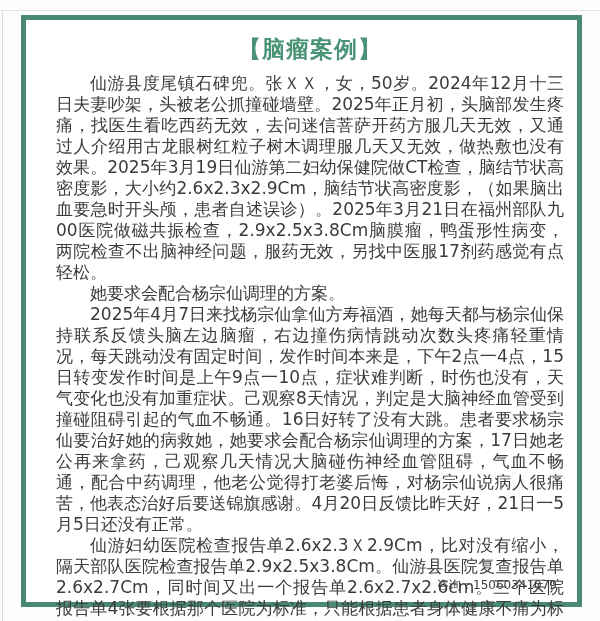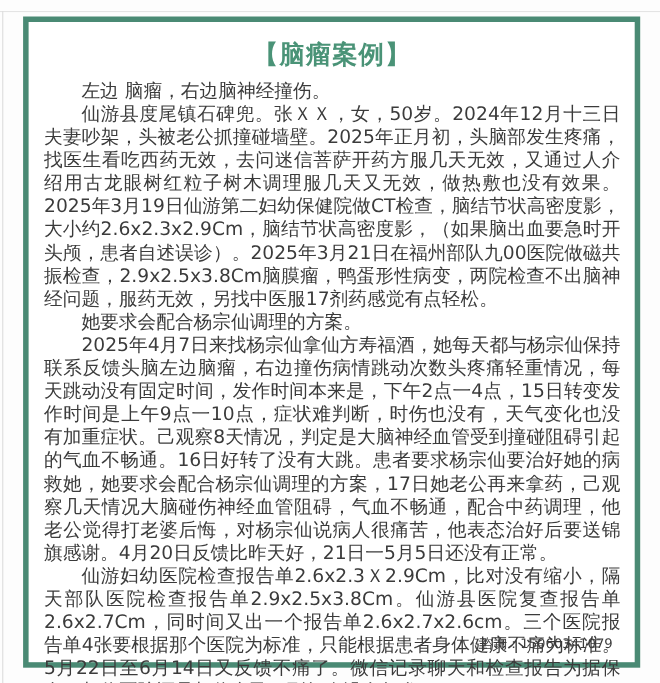--- a/index.html
+++ b/index.html
@@ -30,21 +30,21 @@
   }
   .frame {
     position: absolute;
     left: 21px;
     top: 15px;
     right: 18px;
     bottom: 14px;
     border: 5px solid var(--frame-border, #4a8a74);
     background: #ffffff;
     box-sizing: border-box;
-    padding: 10px 13px 8px 14px;
+    padding: 10px 13px 8px 30px;
   }
   .title {
     margin: 4px 0 8px 0;
     text-align: center;
     font-size: 23px;
     font-weight: bold;
     color: var(--title-color, #4a9377);
     letter-spacing: 1px;
   }
   .body {
@@ -70,21 +70,20 @@
 </style>
 </head>
 <body>
 
 <div class="page">
   <div class="edge-h"></div>
   <div class="edge-v"></div>
   <div class="frame">
     <h1 class="title">【脑瘤案例】</h1>
     <div class="body">
-        <p>左边 脑瘤，右边脑神经撞伤。</p>
         <p>仙游县度尾镇石碑兜。张ＸＸ，女，50岁。2024年12月十三日夫妻吵架，头被老公抓撞碰墙壁。2025年正月初，头脑部发生疼痛，找医生看吃西药无效，去问迷信菩萨开药方服几天无效，又通过人介绍用古龙眼树红粒子树木调理服几天又无效，做热敷也没有效果。2025年3月19日仙游第二妇幼保健院做CT检查，脑结节状高密度影，大小约2.6x2.3x2.9Cm，脑结节状高密度影，（如果脑出血要急时开头颅，患者自述误诊）。2025年3月21日在福州部队九00医院做磁共振检查，2.9x2.5x3.8Cm脑膜瘤，鸭蛋形性病变，两院检查不出脑神经问题，服药无效，另找中医服17剂药感觉有点轻松。</p>
         <p>她要求会配合杨宗仙调理的方案。</p>
         <p>2025年4月7日来找杨宗仙拿仙方寿福酒，她每天都与杨宗仙保持联系反馈头脑左边脑瘤，右边撞伤病情跳动次数头疼痛轻重情况，每天跳动没有固定时间，发作时间本来是，下午2点一4点，15日转变发作时间是上午9点一10点，症状难判断，时伤也没有，天气变化也没有加重症状。己观察8天情况，判定是大脑神经血管受到撞碰阻碍引起的气血不畅通。16日好转了没有大跳。患者要求杨宗仙要治好她的病救她，她要求会配合杨宗仙调理的方案，17日她老公再来拿药，己观察几天情况大脑碰伤神经血管阻碍，气血不畅通，配合中药调理，他老公觉得打老婆后悔，对杨宗仙说病人很痛苦，他表态治好后要送锦旗感谢。4月20日反馈比昨天好，21日一5月5日还没有正常。</p>
         <p>仙游妇幼医院检查报告单2.6x2.3Ｘ2.9Cm，比对没有缩小，隔天部队医院检查报告单2.9x2.5x3.8Cm。仙游县医院复查报告单2.6x2.7Cm，同时间又出一个报告单2.6x2.7x2.6cm。三个医院报告单4张要根据那个医院为标准，只能根据患者身体健康不痛为标准。5月22日至6月14日又反馈不痛了。微信记录聊天和检查报告为据保存。相信医院还是相信自己，到如今没有复发。</p>
       </div>
     <div class="footer">
       <span>咨询：15060341079</span>
     </div>
   </div>
 </div>

